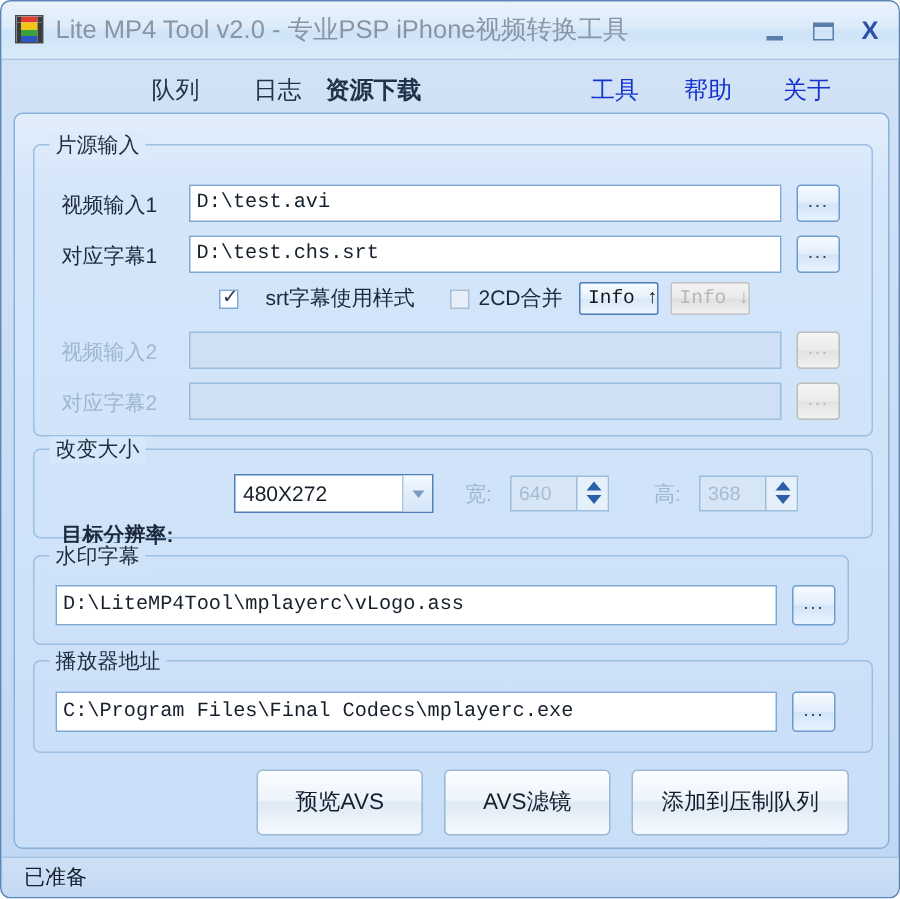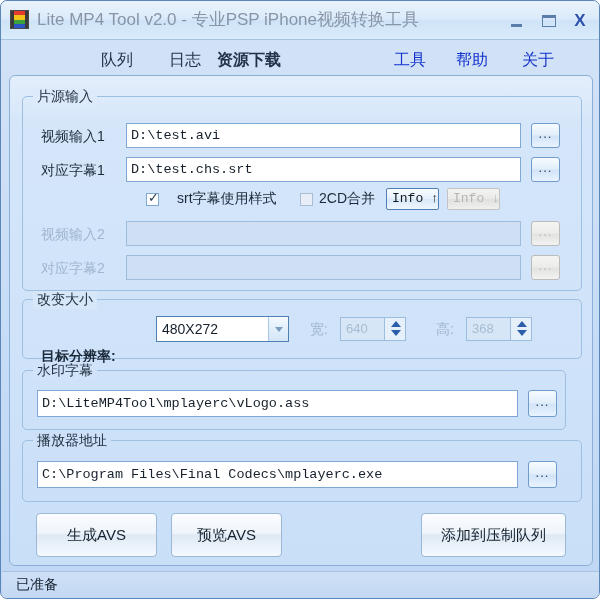--- a/index.html
+++ b/index.html
@@ -456,22 +456,22 @@
       <div class="tbox" style="left:14px; top:19px; width:481px; height:27px; line-height:25px;">D:\LiteMP4Tool\mplayerc\vLogo.ass</div>
       <div class="dots" style="left:505px; top:19px; height:27px; line-height:22px;">...</div>
     </div>
 
     <div class="group g-player">
       <div class="legend">播放器地址</div>
       <div class="tbox" style="left:14px; top:20px; width:481px; height:27px; line-height:25px;">C:\Program Files\Final Codecs\mplayerc.exe</div>
       <div class="dots" style="left:505px; top:20px; height:27px; line-height:22px;">...</div>
     </div>
 
-    <div class="bigbtn" style="left:26px;  width:121px;">生成AVS</div>
     <div class="bigbtn" style="left:161px; width:111px;">预览AVS</div>
+    <div class="bigbtn" style="left:286px; width:111px;">AVS滤镜</div>
     <div class="bigbtn" style="left:411px; width:145px;">添加到压制队列</div>
   </div>
 
   <div class="statusbar">
     <div class="txt">已准备</div>
   </div>
 
 </div>
 
 </body></html>

